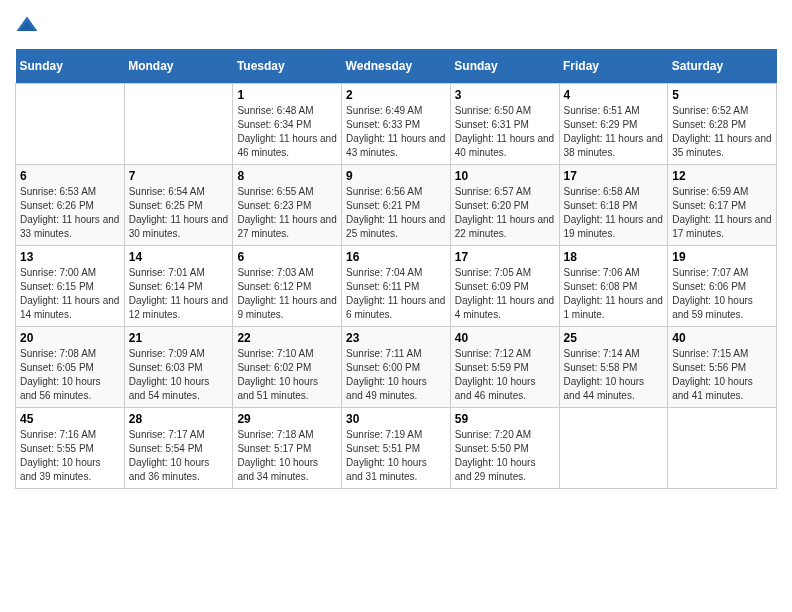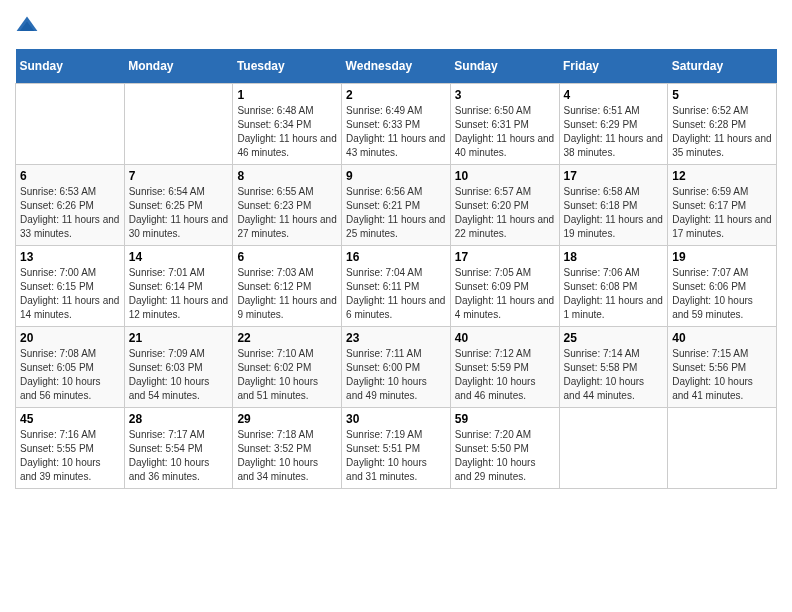--- a/index.html
+++ b/index.html
@@ -289,21 +289,21 @@
         </td>
         <td>
           <span class="day-num">28</span>
           <div class="day-info">Sunrise: 7:17 AM
 Sunset: 5:54 PM
 Daylight: 10 hours and 36 minutes.</div>
         </td>
         <td>
           <span class="day-num">29</span>
           <div class="day-info">Sunrise: 7:18 AM
-Sunset: 3:52 PM
+Sunset: 5:17 PM
 Daylight: 10 hours and 34 minutes.</div>
         </td>
         <td>
           <span class="day-num">30</span>
           <div class="day-info">Sunrise: 7:19 AM
 Sunset: 5:51 PM
 Daylight: 10 hours and 31 minutes.</div>
         </td>
         <td>
           <span class="day-num">59</span>

